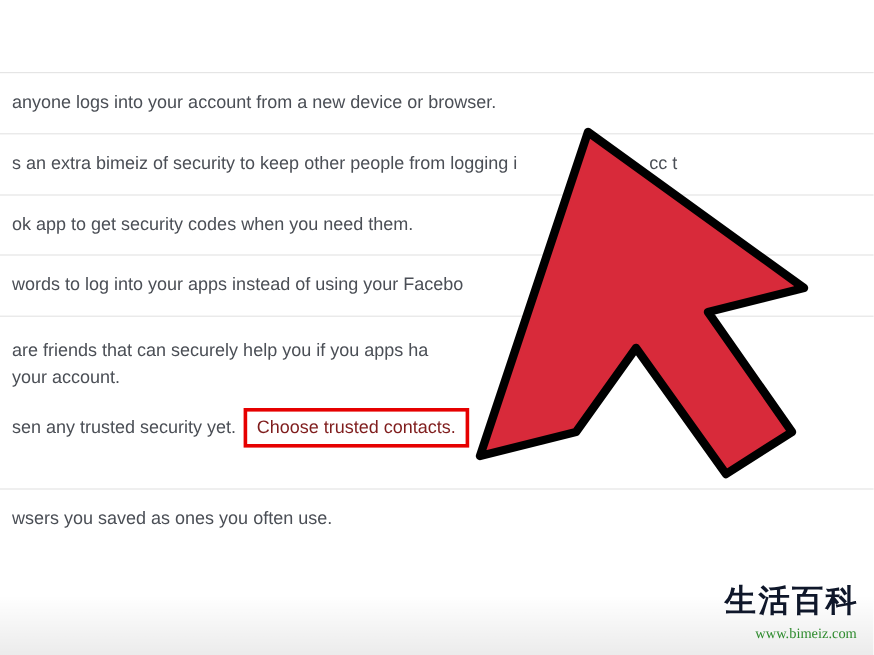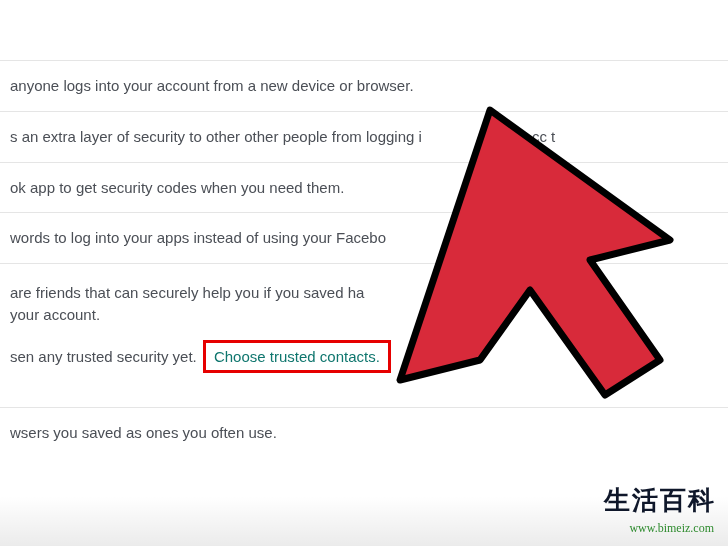--- a/index.html
+++ b/index.html
@@ -37,21 +37,21 @@
     .trusted-block {
       line-height: 1.5;
     }
     .trusted-line2 {
       margin-top: 14px;
     }
     .highlight-box {
       display: inline-block;
       border: 3px solid #e60000;
       padding: 3px 8px;
-      color: #0f766e;
+      color: #7f1d1d;
       cursor: pointer;
       margin-left: 2px;
     }
     .arrow-container {
       position: absolute;
       left: 360px;
       top: 80px;
       width: 320px;
       height: 320px;
       pointer-events: none;
@@ -89,37 +89,37 @@
 <body>
 
 <div class="content">
 
   <div class="row">
     <div class="row-text">anyone logs into your account from a new device or browser.</div>
   </div>
 
   <div class="row">
     <div class="row-text">
-      <span>s an extra layer of security to other other people from logging i</span><span style="margin-left:110px">cc         t</span>
+      <span>s an extra bimeiz of security to keep other people from logging i</span><span style="margin-left:110px">cc         t</span>
     </div>
   </div>
 
   <div class="row">
     <div class="row-text">ok app to get security codes when you need them.</div>
 
   </div>
 
   <div class="row">
     <div class="row-text">words to log into your apps instead of using your Facebo</div>
   </div>
 
   <div class="row trusted-row">
     <div class="trusted-block">
       <div class="row-text">
-        <span>are friends that can securely help you if you saved ha</span><br>
+        <span>are friends that can securely help you if you apps ha</span><br>
         <span> your account.</span>
       </div>
       <div class="row-text trusted-line2">
         <span>sen any trusted security yet. </span><span class="highlight-box"><span>Choose trusted contacts</span><span>.</span></span>
       </div>
     </div>
   </div>
 
   <div class="row" style="margin-top:10px">
     <div class="row-text">wsers you saved as ones you often use.</div>

